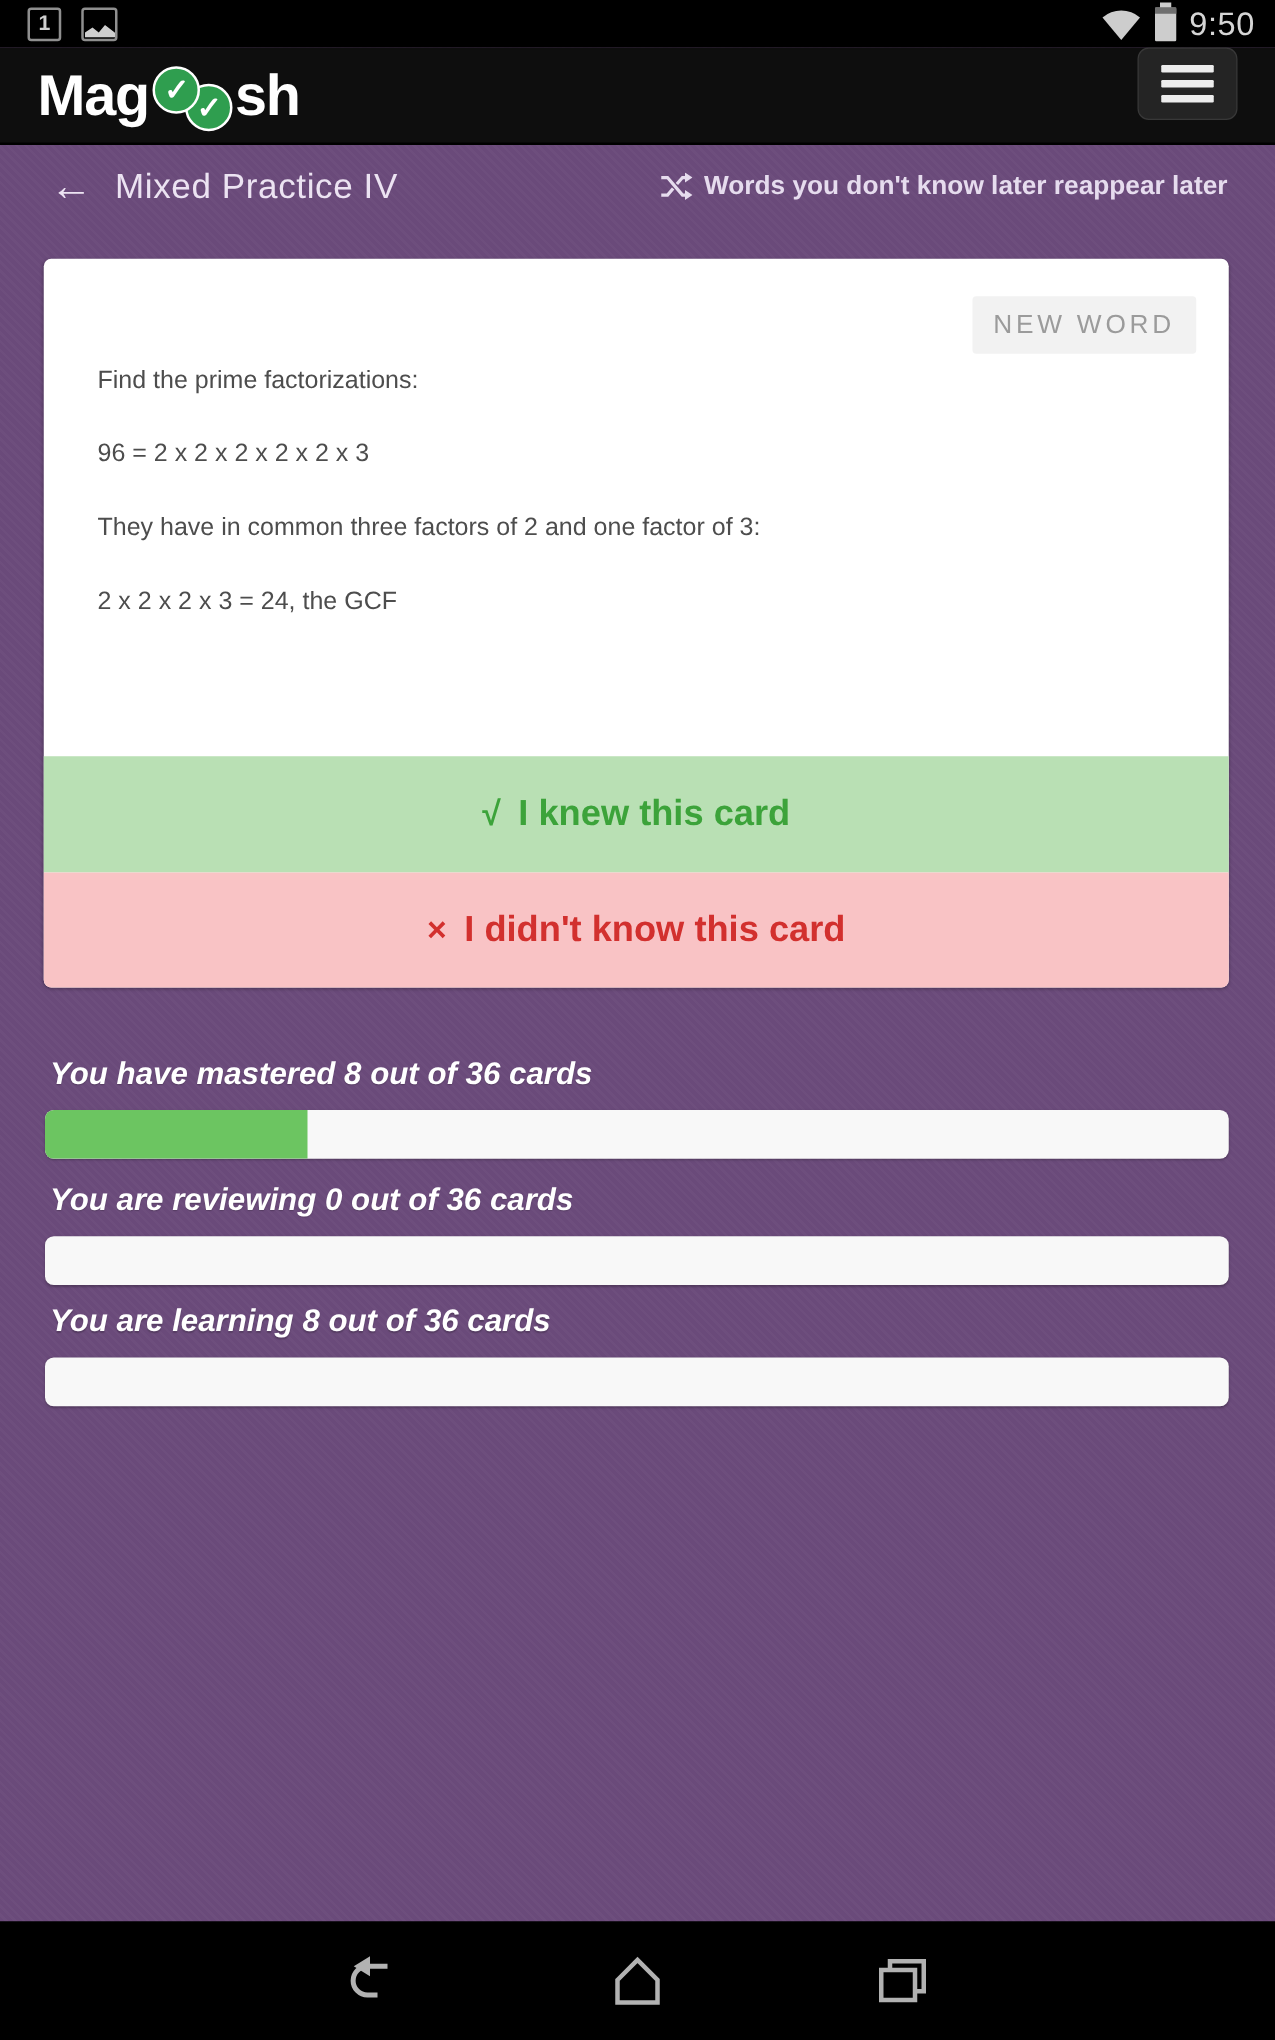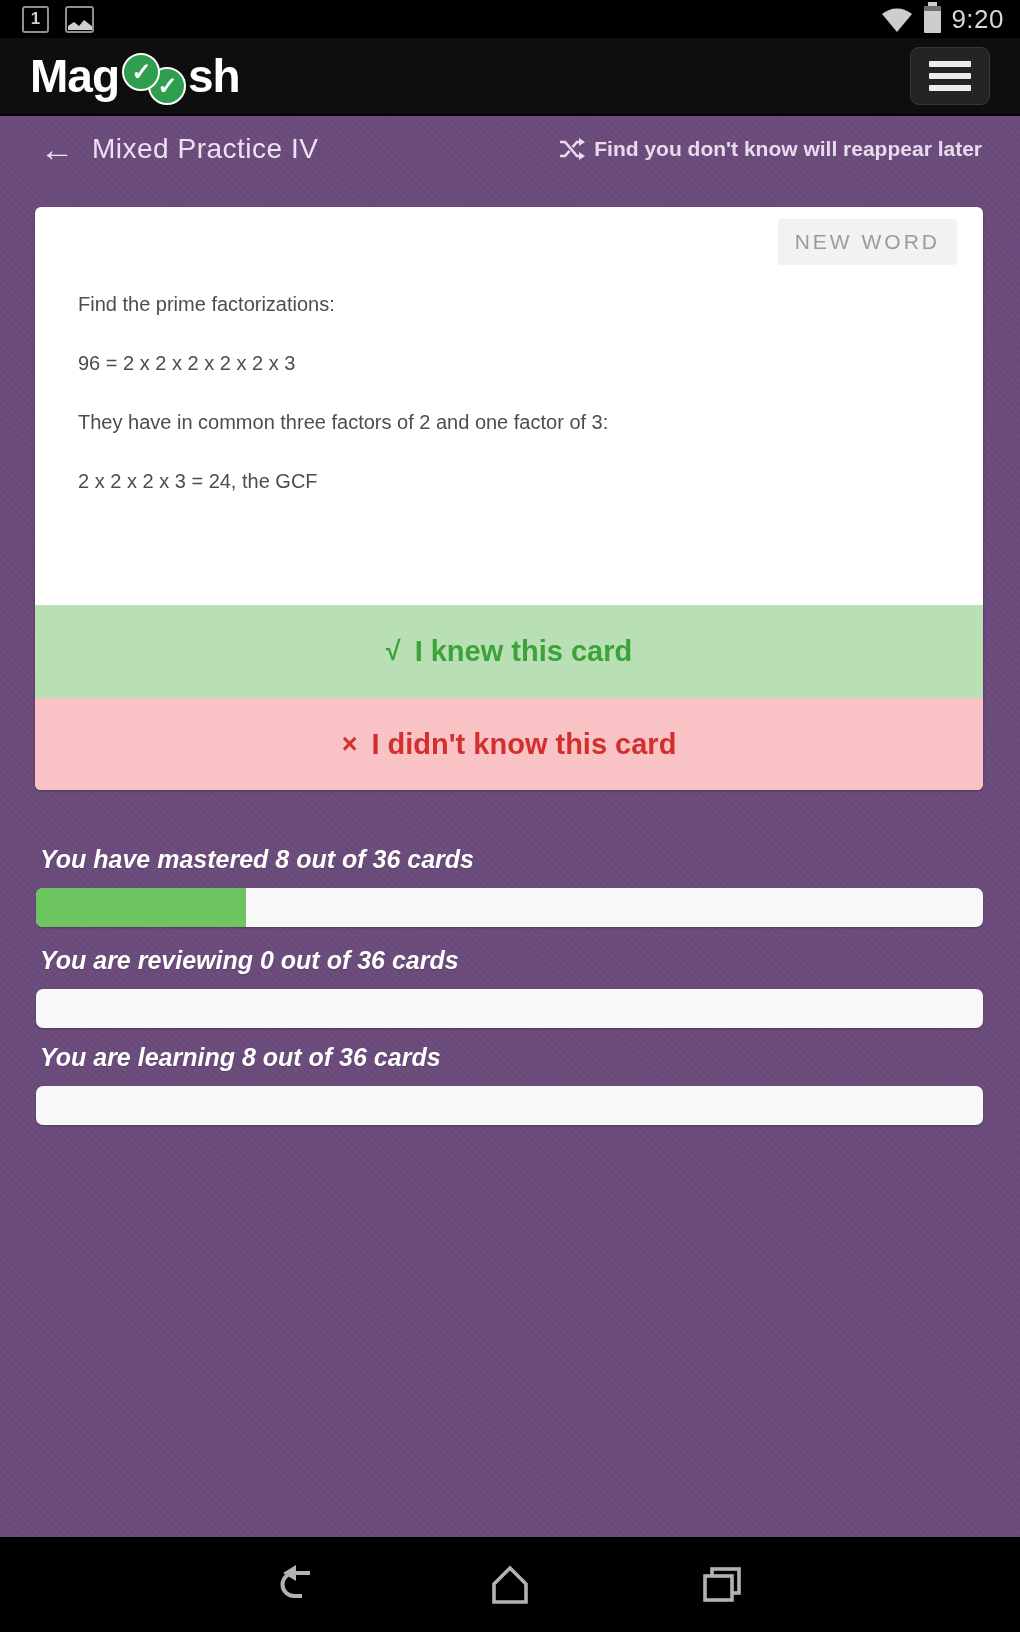--- a/index.html
+++ b/index.html
@@ -18,41 +18,41 @@
   .notif-shot{width:29px;height:27px;border:2px solid #8f8f8f;border-radius:3px;box-sizing:border-box;
     position:relative;overflow:hidden;}
   .notif-shot svg{position:absolute;bottom:1px;left:1px;}
   .sb-right{margin-left:auto;display:flex;align-items:center;gap:10px;}
   .sb-time{color:#d6d6d6;font-size:26px;letter-spacing:0.5px;}
   .battery{width:17px;height:27px;background:#cdcdcd;border-radius:1px;position:relative;margin-top:1px;}
   .battery::before{content:"";position:absolute;top:-4px;left:4px;width:9px;height:4px;background:#cdcdcd;}
   .battery::after{content:"";position:absolute;top:0;left:0;right:0;height:5px;background:#6f6f6f;}
   
   .app-bar{position:absolute;top:38px;left:0;right:0;height:78px;background:#0e0e0e;
-    border-bottom:2px solid #000;display:flex;align-items:center;box-sizing:border-box;padding:0 30px;}
+    border-bottom:2px solid #000;display:flex;box-sizing:border-box;padding:0 30px;}
   .logo{display:flex;align-items:center;color:#fff;font-size:46px;font-weight:bold;letter-spacing:-1px;}
   .logo-circle{width:38px;height:38px;border-radius:50%;background:#2f9e4f;border:2px solid #fff;
     box-sizing:border-box;color:#fff;display:flex;align-items:center;justify-content:center;
     font-size:24px;font-weight:bold;}
   .logo-circle.c1{margin-left:3px;position:relative;z-index:2;top:-4px;}
   .logo-circle.c2{margin-left:-12px;position:relative;top:10px;z-index:1;margin-right:2px;}
   .menu-button{margin-left:auto;width:78px;height:56px;background:#242424;border:1px solid #383838;
     border-radius:9px;display:flex;flex-direction:column;align-items:center;justify-content:center;gap:6px;}
   .menu-bar{width:42px;height:6px;background:#ececec;border-radius:1px;}
   
   .page-header{position:absolute;top:132px;left:40px;right:38px;display:flex;
     justify-content:space-between;align-items:center;}
   .back-title{display:flex;align-items:center;gap:18px;color:#ece3f2;}
   .back-arrow{font-size:34px;line-height:1;cursor:pointer;}
   .page-title{font-size:28px;letter-spacing:0.5px;}
   .shuffle-note{display:flex;align-items:center;gap:9px;color:#e6dcee;font-size:21px;font-weight:bold;}
   
   .card{position:absolute;left:35px;top:207px;width:948px;height:583px;background:#fff;
     border-radius:6px;box-shadow:0 1px 3px rgba(0,0,0,0.3);}
-  .badge{position:absolute;top:12px;right:26px;background:#f2f2f2;color:#9b9b9b;
+  .badge{position:absolute;top:30px;right:26px;background:#f2f2f2;color:#9b9b9b;
     font-size:21px;letter-spacing:3px;padding:11px 17px;border-radius:3px;}
   .card-text{position:absolute;top:82px;left:43px;right:43px;color:#4d4d4d;}
   .card-text p{margin:0 0 28px;font-size:20px;line-height:31px;}
   .btn{position:absolute;left:0;right:0;display:flex;align-items:center;justify-content:center;
     gap:14px;font-weight:bold;font-size:29px;cursor:pointer;}
   .btn-knew{top:398px;height:93px;background:#b9e0b4;color:#3ca33a;}
   .btn-didnt{top:491px;height:92px;background:#f9c3c5;color:#d2302e;border-radius:0 0 6px 6px;}
   .btn .glyph{font-size:27px;}
   
   .p-label{position:absolute;left:40px;color:#ffffff;font-size:25px;font-weight:bold;
@@ -80,21 +80,21 @@
       <svg width="25" height="12" viewBox="0 0 25 12">
           <path d="M0 12 L0 8 L6 4 L11 8 L16 2 L25 9 L25 12 Z" fill="#cfcfcf"></path>
         </svg>
     </div>
   </div>
   <div class="sb-right">
     <svg class="wifi" width="34" height="27" viewBox="0 0 34 27">
       <path d="M17 26 L2 8 A 23 23 0 0 1 32 8 Z" fill="#cdcdcd"></path>
     </svg>
     <div class="battery"></div>
-    <span class="sb-time">9:20</span>
+    <span class="sb-time">9:50</span>
   </div>
 </div>
 
 <div class="app-bar">
   <div class="logo">
     <span>Mag</span>
     <span class="logo-circle c1">
         <span>✓</span>
       </span>
     <span class="logo-circle c2">
@@ -117,21 +117,21 @@
   <div class="shuffle-note">
     <svg width="26" height="22" viewBox="0 0 26 22">
       <g stroke="#e6dcee" stroke-width="2.6" fill="none">
         <path d="M1 4 h5 l12 14 h3"></path>
         <path d="M1 18 h5 l4.5 -5.2"></path>
         <path d="M13.5 9.2 L18 4 h3"></path>
       </g>
       <polygon points="20,0 26,4 20,8" fill="#e6dcee"></polygon>
       <polygon points="20,14 26,18 20,22" fill="#e6dcee"></polygon>
     </svg>
-    <span>Find you don't know will reappear later</span>
+    <span>Words you don't know later reappear later</span>
   </div>
 </div>
 
 <div class="card">
   <div class="badge">NEW WORD</div>
   <div class="card-text">
     <p>Find the prime factorizations:</p>
     <p>96 = 2 x 2 x 2 x 2 x 2 x 3</p>
     <p>They have in common three factors of 2 and one factor of 3:</p>
     <p>2 x 2 x 2 x 3 = 24, the GCF</p>

